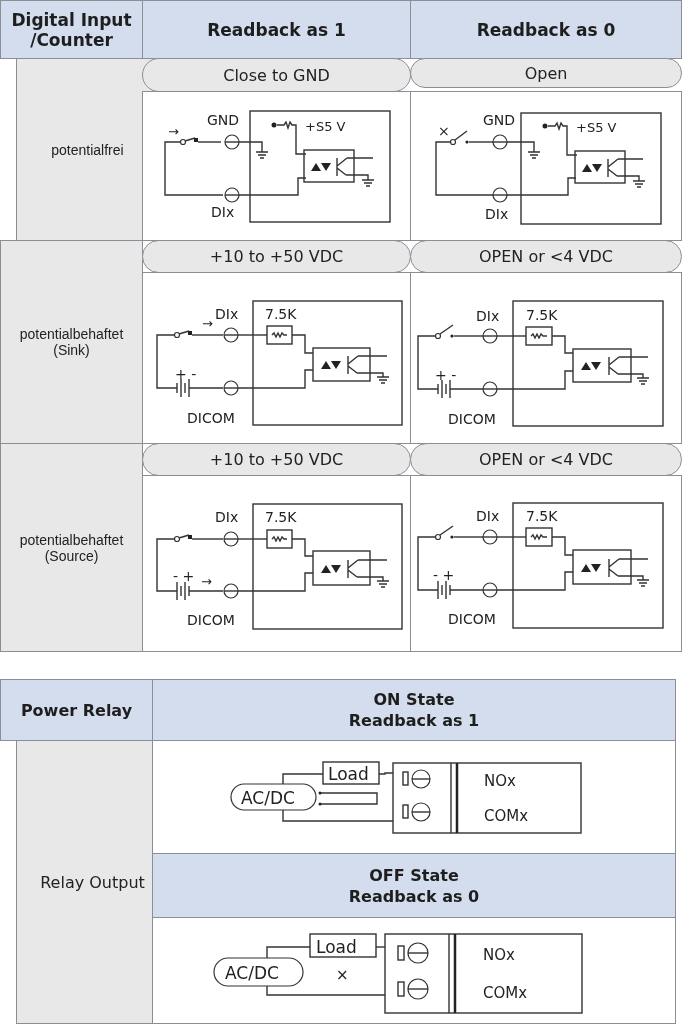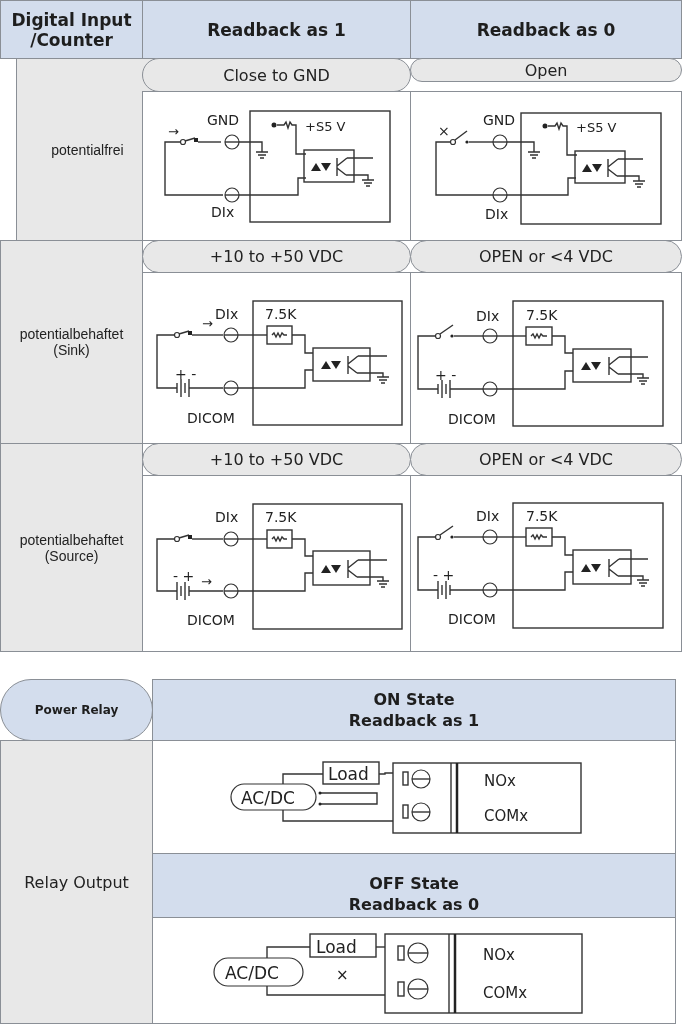--- a/index.html
+++ b/index.html
@@ -26,21 +26,21 @@
   <div class="cell hdr" style="left:142px;top:0;width:269px;height:59px;font-size:17px;">Readback as 1</div>
   <div class="cell hdr" style="left:410px;top:0;width:272px;height:59px;font-size:17px;">Readback as 0</div>
 
   <div class="cell side" style="left:16px;top:58px;width:143px;height:183px;white-space:pre-line;">potentialfrei</div>
   <div class="cell side" style="left:0;top:240px;width:143px;height:204px;white-space:pre-line;">potentialbehaftet
 (Sink)</div>
   <div class="cell side" style="left:0;top:443px;width:143px;height:209px;white-space:pre-line;">potentialbehaftet
 (Source)</div>
 
   <div class="cell sub" style="left:142px;top:58px;width:269px;height:34px;">Close to GND</div>
-  <div class="cell sub" style="left:410px;top:58px;width:272px;height:24px;">Open</div>
+  <div class="cell sub" style="left:410px;top:58px;width:272px;height:30px;">Open</div>
   <div class="cell sub" style="left:142px;top:240px;width:269px;height:33px;">+10 to +50 VDC</div>
   <div class="cell sub" style="left:410px;top:240px;width:272px;height:33px;">OPEN or &lt;4 VDC</div>
   <div class="cell sub" style="left:142px;top:443px;width:269px;height:33px;">+10 to +50 VDC</div>
   <div class="cell sub" style="left:410px;top:443px;width:272px;height:33px;">OPEN or &lt;4 VDC</div>
 
   <div class="cell diag" style="left:142px;top:91px;width:269px;height:150px;">
     <svg width="269" height="150">
       <rect class="w" x="107" y="19" width="140" height="111"></rect>
       <text x="64" y="33" font-size="14">GND</text>
       <text x="68" y="125" font-size="14">DIx</text>
@@ -214,24 +214,24 @@
       <rect class="w" x="162" y="74" width="58" height="34"></rect>
       <path d="M170 96 l5 -8 l5 8 z" fill="#222"></path>
         <path d="M180 88 l5 8 l5 -8 z" fill="#222"></path>
       <path class="w" d="M198 83 V101 M198 91 L208 83 M198 93 L207 100 M208 83 H237 M207 100 H232 V104"></path>
       <path class="w" d="M226 104 H238 M228 107 H236 M230 110 H234"></path>
     </svg>
   </div>
 </div>
 
 <div>
-  <div class="cell hdr" style="left:0;top:679px;width:153px;height:62px;font-size:12px;border-radius:31px;">Power Relay</div>
+  <div class="cell hdr" style="left:0;top:679px;width:153px;height:62px;font-size:16px;">Power Relay</div>
   <div class="cell hdr" style="left:152px;top:679px;width:524px;height:62px;font-size:16px;line-height:21px;white-space:pre-line;">ON State
 Readback as 1</div>
-  <div class="cell side" style="left:0;top:740px;width:153px;height:284px;font-family:'DejaVu Sans',sans-serif;font-size:16px;">Relay Output</div>
+  <div class="cell side" style="left:16px;top:740px;width:153px;height:284px;font-family:'DejaVu Sans',sans-serif;font-size:16px;">Relay Output</div>
 
   <div class="cell diag" style="left:152px;top:740px;width:524px;height:114px;">
     <svg width="524" height="114">
       <rect x="78" y="43" width="85" height="26" rx="13" class="wf"></rect>
       <text x="88" y="63" font-size="17">AC/DC</text>
       <path class="w" d="M130 43 V33 H170"></path>
       <rect class="w" x="170" y="21" width="56" height="22"></rect>
       <text x="175" y="39" font-size="17">Load</text>
       <path class="w" d="M226 33 H232 V32 H240"></path>
       <path class="w" d="M130 69 V80 H240"></path>
@@ -245,21 +245,21 @@
       <ellipse class="wf" cx="268" cy="38" rx="9" ry="9"></ellipse>
         <line class="w" x1="259" y1="38" x2="277" y2="38"></line>
       <rect class="w" x="250" y="64" width="5" height="13"></rect>
       <ellipse class="wf" cx="268" cy="71" rx="9" ry="9"></ellipse>
         <line class="w" x1="259" y1="71" x2="277" y2="71"></line>
       <text x="331" y="45" font-size="15">NOx</text>
       <text x="331" y="80" font-size="15">COMx</text>
     </svg>
   </div>
 
-  <div class="cell hdr" style="left:152px;top:853px;width:524px;height:82px;font-size:16px;line-height:21px;white-space:pre-line;">OFF State
+  <div class="cell hdr" style="left:152px;top:853px;width:524px;height:65px;font-size:16px;line-height:21px;white-space:pre-line;">OFF State
 Readback as 0</div>
 
   <div class="cell diag" style="left:152px;top:917px;width:524px;height:107px;">
     <svg width="524" height="107">
       <rect x="61" y="40" width="89" height="28" rx="14" class="wf"></rect>
       <text x="72" y="61" font-size="17">AC/DC</text>
       <path class="w" d="M114 40 V29 H157"></path>
       <rect class="w" x="157" y="16" width="66" height="23"></rect>
       <text x="163" y="35" font-size="17">Load</text>
       <path class="w" d="M223 29 H232"></path>

